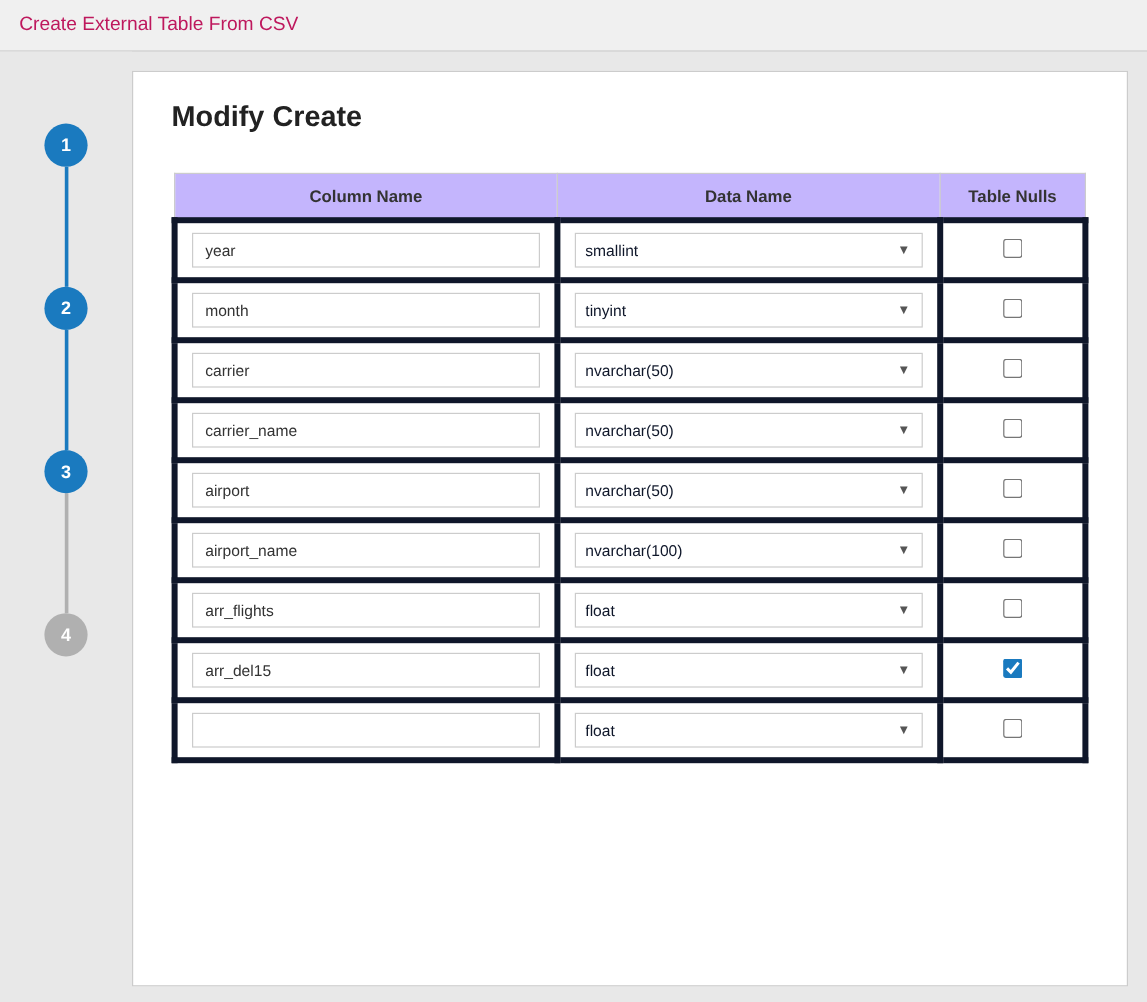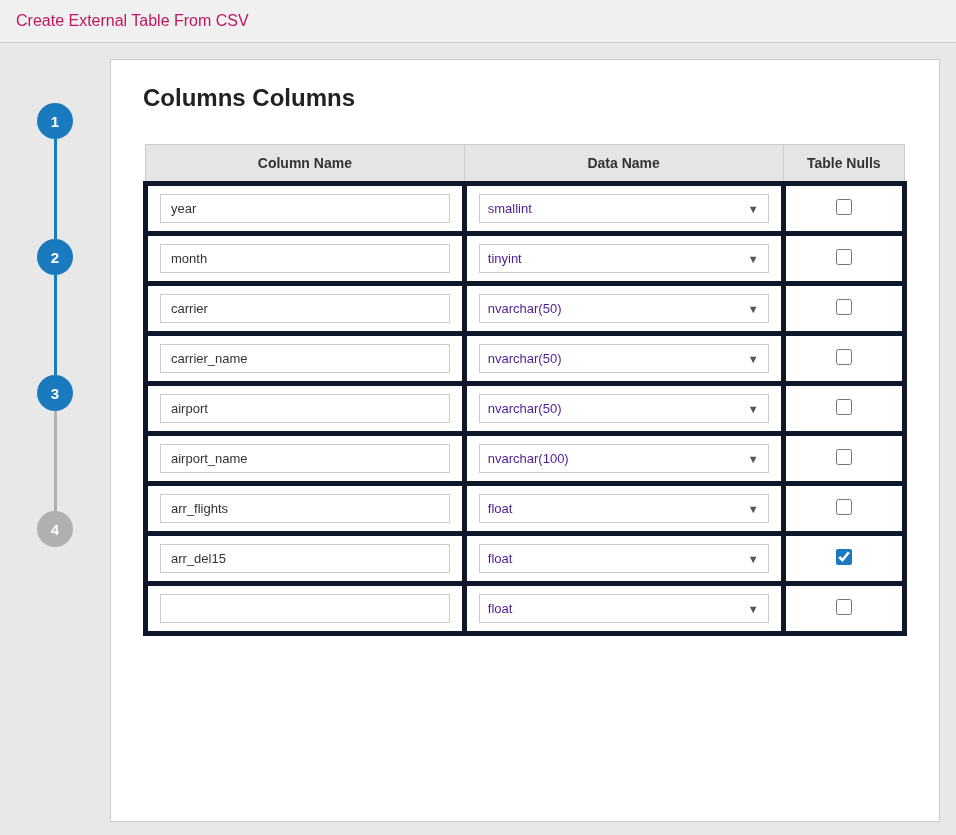--- a/index.html
+++ b/index.html
@@ -99,21 +99,21 @@
       margin-bottom: 32px;
     }
 
     .columns-table {
       width: 100%;
       border-collapse: collapse;
       border: 1px solid #ccc;
     }
 
     .columns-table th {
-      background: #e5e5e5;
+      background: #c4b5fd;
       border: 1px solid #ccc;
       padding: 10px 16px;
       font-weight: 600;
       text-align: center;
       font-size: 14px;
     }
 
     .columns-table td {
       border: 5px solid #0f172a;
       padding: 8px 12px;
@@ -132,21 +132,21 @@
       color: #333;
       background: #fff;
       outline: none;
     }
 
     .col-select {
       width: 100%;
       border: 1px solid #ccc;
       padding: 6px 8px;
       font-size: 13px;
-      color: #4c1d95;
+      color: #0f172a;
       background: #fff;
       appearance: none;
       -webkit-appearance: none;
       cursor: pointer;
       outline: none;
     }
 
     .select-wrapper {
       position: relative;
       display: block;
@@ -195,21 +195,21 @@
     <div class="step-item">
       <div class="step-circle active">3</div>
     </div>
     <div class="step-connector inactive"></div>
     <div class="step-item">
       <div class="step-circle inactive">4</div>
     </div>
   </div>
 
   <div class="content-area">
-    <div class="page-title">Columns Columns</div>
+    <div class="page-title">Modify Create</div>
 
     <table class="columns-table">
       <thead>
         <tr>
           <th class="col-name">Column Name</th>
           <th class="col-type">Data Name</th>
           <th class="col-nulls">Table Nulls</th>
         </tr>
       </thead>
       <tbody id="table-body">

